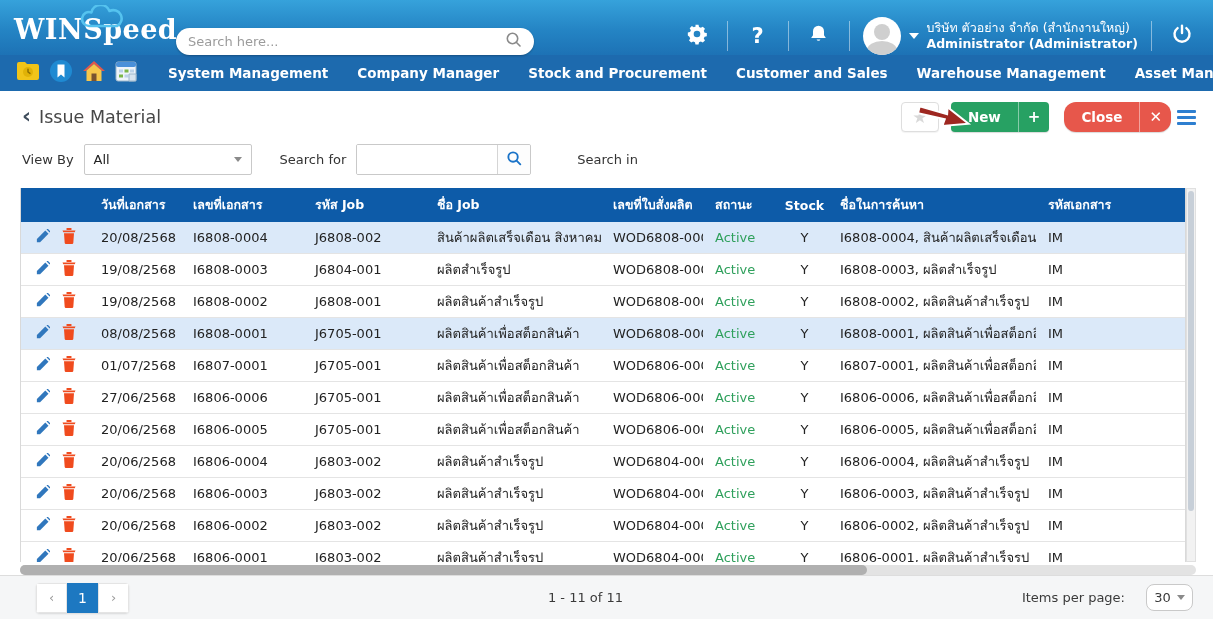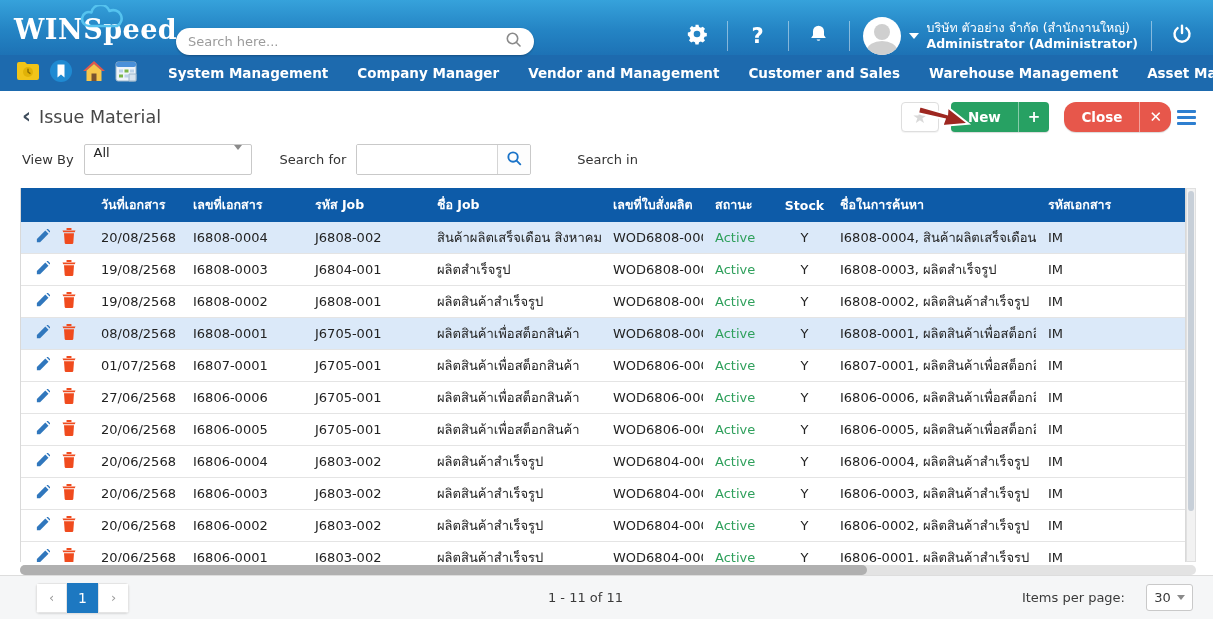--- a/index.html
+++ b/index.html
@@ -49,21 +49,21 @@
   .btn-close { margin-left:15px; background:var(--close-red,#e7574b);border-radius:12px; }
   .btn-main { color:#fff; font-size:13.5px; font-weight:700; display:flex; align-items:center; padding:0 17px; }
   .btn-side { color:#fff; font-size:15px; font-weight:700; display:flex; align-items:center; padding:0 9px; border-left:1px solid rgba(255,255,255,.45); }
   .hamburger { margin-left:6px; width:19px; cursor:pointer; }
   .hamburger span { display:block; height:3px; background:#2e7fd0; border-radius:1px; margin:3px 0; }
 
   
   .filterbar { height:32px; margin:8px 17px 0 22px; display:flex; align-items:center; font-size:13px; color:#333; }
   .flabel { margin-right:10px; white-space:nowrap; }
   .dropdown { width:168px; height:31px; border:1px solid #c9c9c9; border-radius:2px; background:#fff;
-              display:flex; align-items:flex-start; padding:0 9px; cursor:pointer; }
+              display:flex; align-items:center; padding:0 9px; cursor:pointer; }
   .dropdown .val { flex:1; font-size:13px; color:#222; }
   .caret { width:0; height:0; border-left:4.5px solid transparent; border-right:4.5px solid transparent; border-top:5px solid #8a8a8a; }
   .igroup { display:flex; height:31px; border:1px solid #c9c9c9; border-radius:2px; background:#fff; overflow:hidden; }
   .igroup input { border:none; outline:none; font-size:13px; color:#222; padding:0 8px; font-family:inherit; }
   .igroup .ibtn { width:33px; display:flex; align-items:center; justify-content:center; border-left:1px solid #d5d5d5; background:#fdfdfd; cursor:pointer; }
   .gap28 { width:28px; } .gap46 { width:46px; }
 
   
   .table-outer { display:flex; margin:13px 17px 0 20px; height:374px; }
   .tablewrap { flex:1; border-left:1px solid #d9d9d9; border-right:1px solid #d9d9d9; overflow:hidden; position:relative; }
@@ -84,21 +84,21 @@
 
   
   .pagebar { position:absolute; left:0; right:0; bottom:0; height:44px; background:#f5f6f7; border-top:1px solid #ddd;
              display:flex; align-items:center; padding:0 20px; font-size:13px; color:#3a3a3a; }
   .pager { display:flex; border-radius:4px; overflow:hidden; box-shadow:0 1px 2px rgba(0,0,0,.12); margin-left:16px; }
   .pgbtn { width:31px; height:30px; background:#fff; border:1px solid #e4e4e4; display:flex; align-items:center; justify-content:center;
            color:#9a9a9a; font-size:13px; cursor:pointer; }
   .pgbtn.active { background:#1d78c1; color:#fff; border-color:#1d78c1; font-size:14px; }
   .range { flex:1; text-align:center;padding-left:20px; }
   .ipp { display:flex; align-items:center; gap:21px; }
-  .ipp-select { width:47px; height:27px; background:#fff; border:1px solid #c9c9c9; border-radius:3px;
+  .ipp-select { width:47px; height:27px; background:#fff; border:1px solid #c9c9c9; border-radius:8px;
                 display:flex; align-items:center; justify-content:center; gap:6px; cursor:pointer; }
 </style>
 </head>
 <body>
 
 <div class="app">
 
   <header class="topbar">
     <div class="logo">
       <span class="logo-cloud">
@@ -201,21 +201,21 @@
             <rect x="15" y="9.5" width="4" height="3" fill="#bcd2e8"></rect>
             <rect x="4" y="14.5" width="4" height="3" fill="#7ab648"></rect>
             <rect x="9.5" y="14.5" width="4" height="3" fill="#bcd2e8"></rect>
             <path d="M14 14h7v7h-7z" fill="#d8e4ef" stroke="#9db7cc"></path>
           </svg>
       </span>
     </span>
     <span class="navdiv"></span>
     <span class="menu-item">System Management</span>
     <span class="menu-item">Company Manager</span>
-    <span class="menu-item">Vendor and Management</span>
+    <span class="menu-item">Stock and Procurement</span>
     <span class="menu-item">Customer and Sales</span>
     <span class="menu-item">Warehouse Management</span>
     <span class="menu-item">Asset Management</span>
 
   </nav>
 
   <div class="titlebar">
     <span class="back-chev">‹</span>
     <h1 class="page-title">Issue Material</h1>
     <div class="title-actions">

